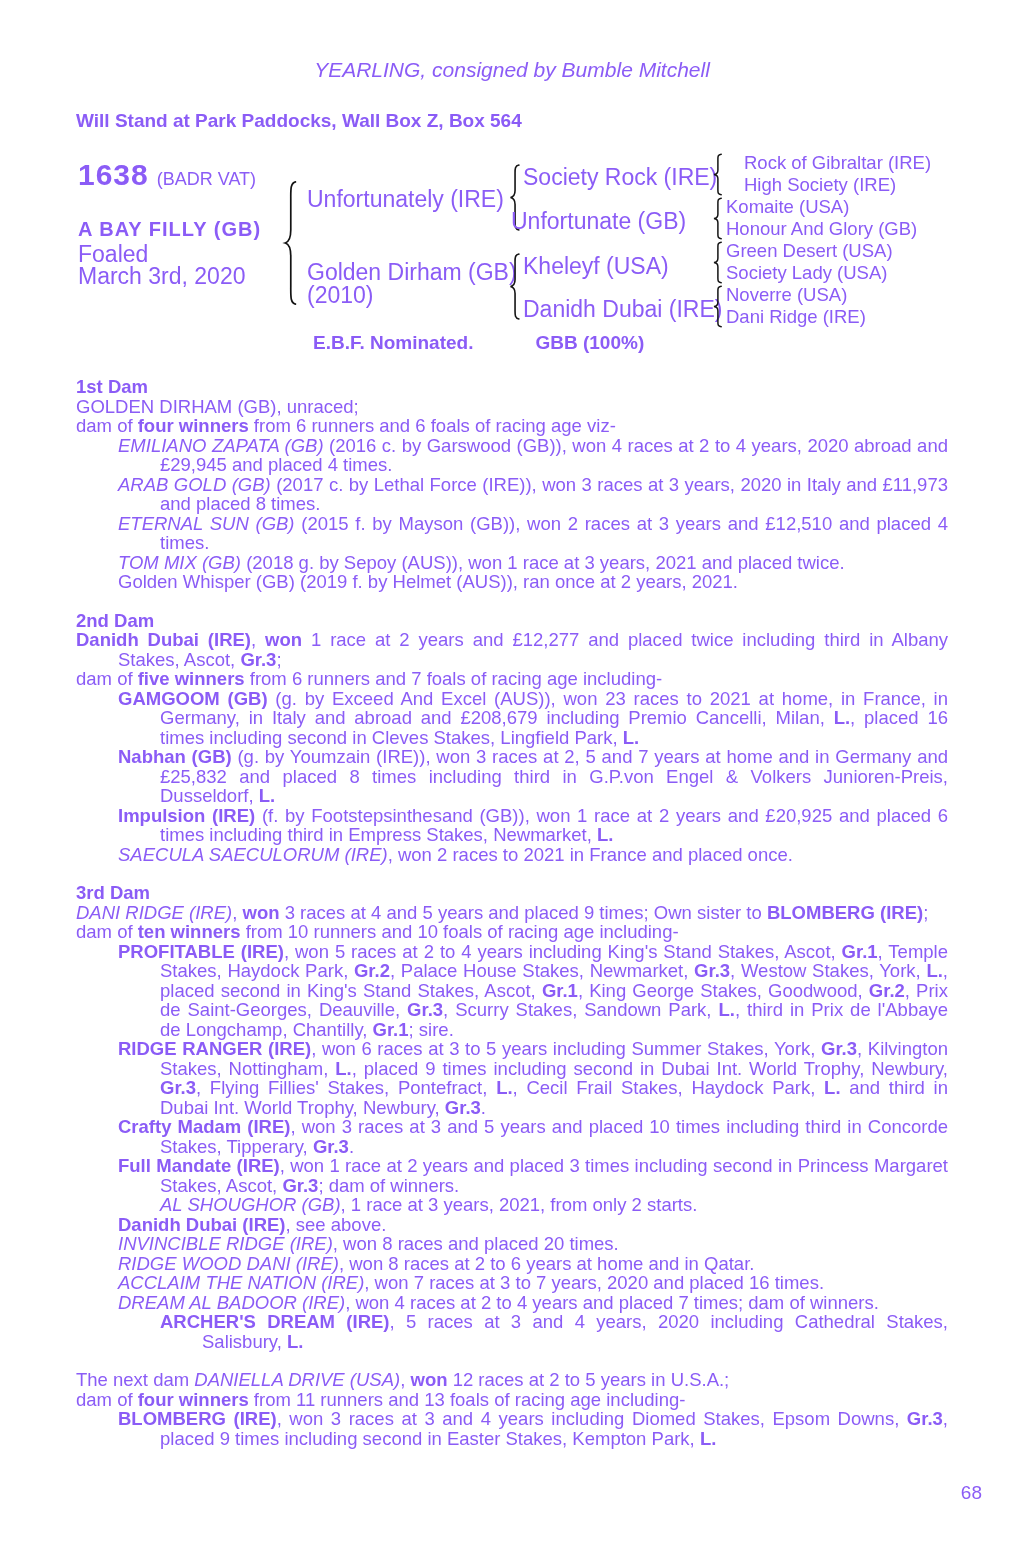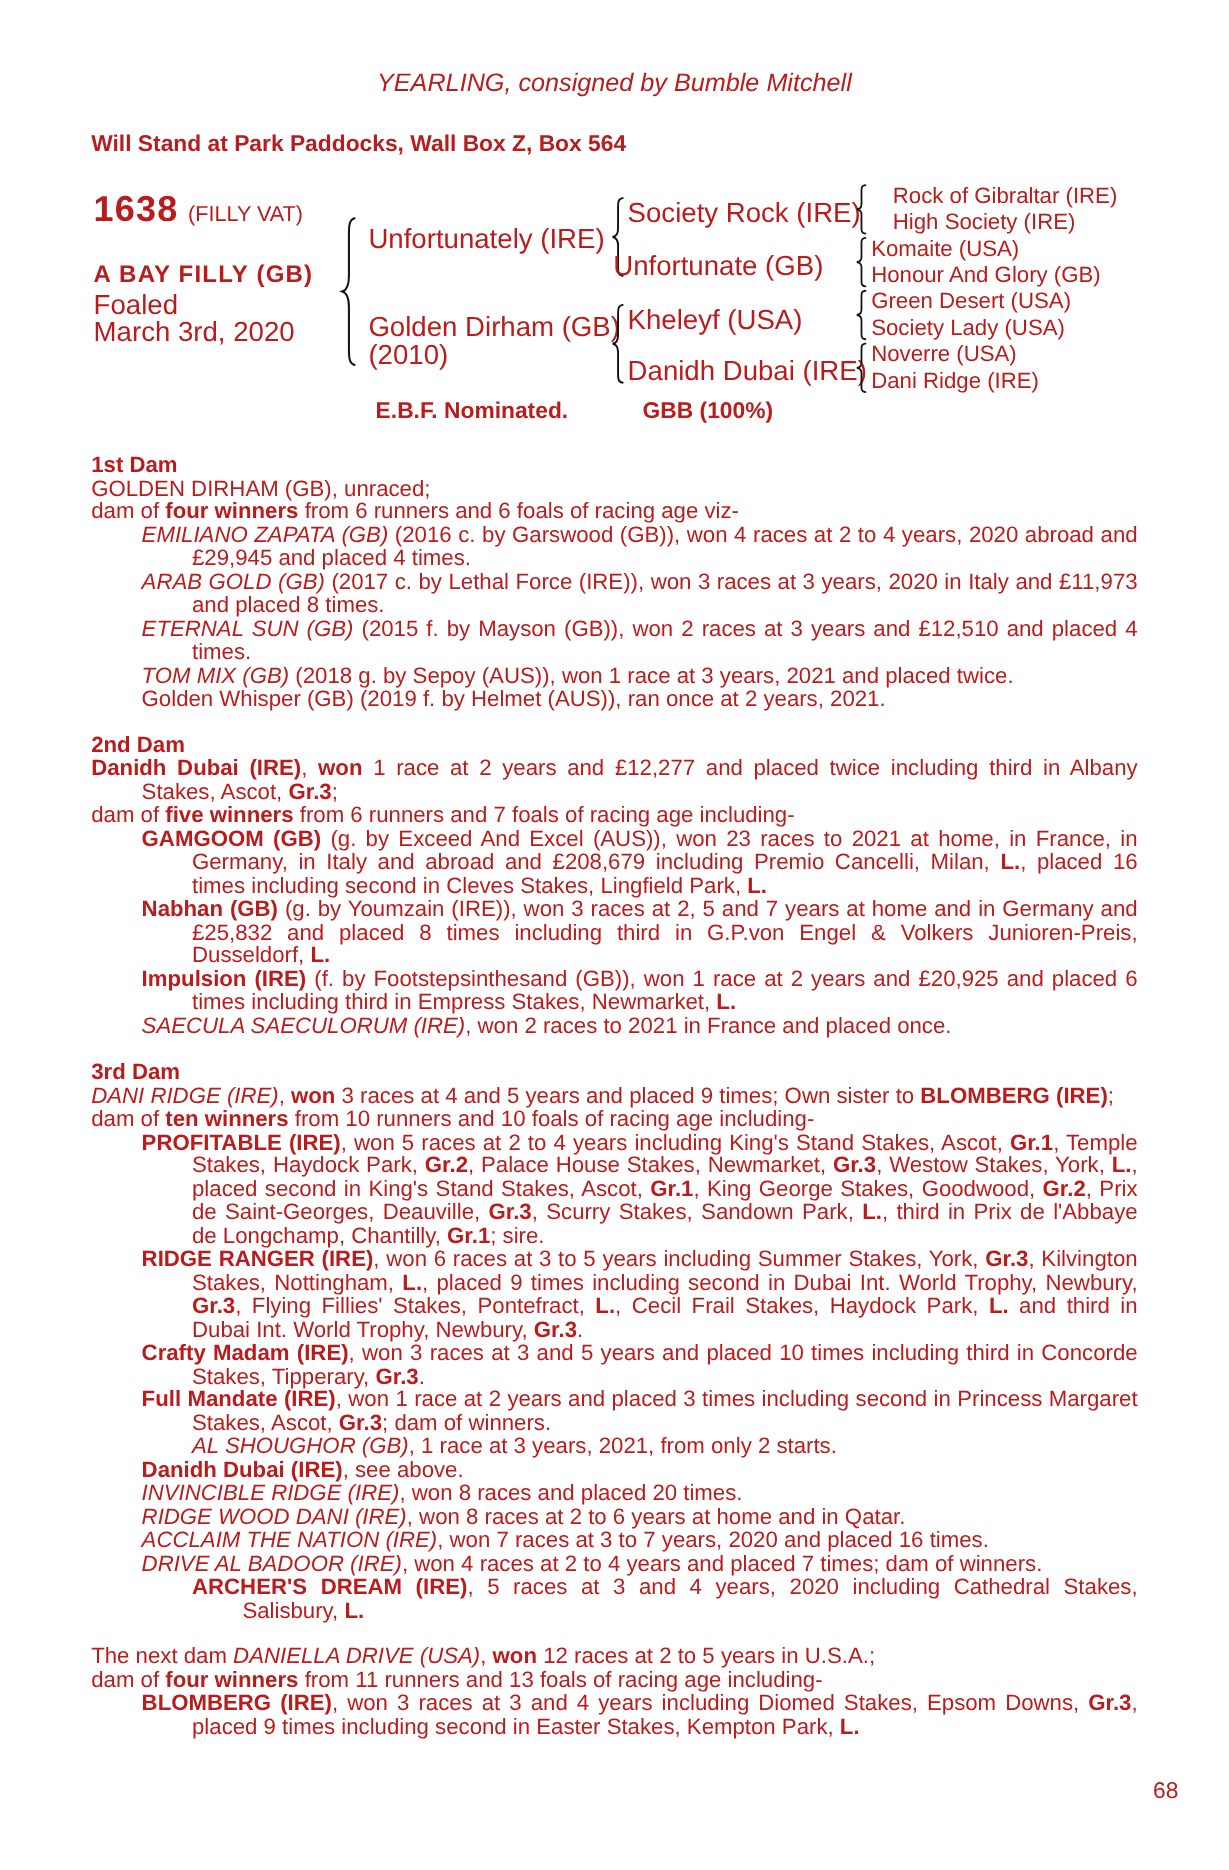--- a/index.html
+++ b/index.html
@@ -1,20 +1,20 @@
 <!DOCTYPE html>
 <html><head>
 <meta charset="utf-8">
 <style>
   html,body{margin:0;padding:0;background:#ffffff;}
   .page{
     position:relative;
     width:1024px;height:1558px;
     background:#ffffff;
-    color:#b91c1c;
+    color:#8b5cf6;
     font-family:"Liberation Sans", sans-serif;
     overflow:hidden;
   }
   .title{
     margin-top:58px;
     text-align:center;
     font-style:italic;
     font-size:21px;
     line-height:24px;
   }
@@ -63,21 +63,21 @@
 
 <div class="page">
 
   <div class="title">YEARLING, consigned by Bumble Mitchell</div>
 
   <div class="stand">Will Stand at Park Paddocks, Wall Box Z, Box 564</div>
 
   <div class="ped">
 
     <div class="a" style="left:2px;top:10px;">
-      <span class="lotnum">1638</span><span class="vat">(FILLY VAT)</span>
+      <span class="lotnum">1638</span><span class="vat">(BADR VAT)</span>
     </div>
     <div class="a horse" style="left:2px;top:70px;">A BAY FILLY (GB)</div>
     <div class="a pedname" style="left:2px;top:95px;">Foaled</div>
     <div class="a pedname" style="left:2px;top:117px;">March 3rd, 2020</div>
 
     <div class="a brace" style="left:205px;top:30px;width:17px;height:130px;">
       <svg viewBox="0 0 20 100" preserveAspectRatio="none">
           <path d="M17 3 C11 4 11.5 9 11.5 16 L11.5 40 C11.5 47 9 49.2 5 50 C9 50.8 11.5 53 11.5 60 L11.5 84 C11.5 91 11 96 17 97" fill="none" stroke="#131313" stroke-width="1.7" vector-effect="non-scaling-stroke" stroke-linecap="round"></path>
         </svg>
     </div>
@@ -173,21 +173,21 @@
         <p class="para indent-0"><span>dam of </span><span class="b">ten winners</span><span> from 10 runners and 10 foals of racing age including-</span></p>
         <p class="para indent-1"><span class="b">PROFITABLE (IRE)</span><span>, won 5 races at 2 to 4 years including King's Stand Stakes, Ascot, </span><span class="b">Gr.1</span><span>, Temple Stakes, Haydock Park, </span><span class="b">Gr.2</span><span>, Palace House Stakes, Newmarket, </span><span class="b">Gr.3</span><span>, Westow Stakes, York, </span><span class="b">L.</span><span>, placed second in King's Stand Stakes, Ascot, </span><span class="b">Gr.1</span><span>, King George Stakes, Goodwood, </span><span class="b">Gr.2</span><span>, Prix de Saint-Georges, Deauville, </span><span class="b">Gr.3</span><span>, Scurry Stakes, Sandown Park, </span><span class="b">L.</span><span>, third in Prix de l'Abbaye de Longchamp, Chantilly, </span><span class="b">Gr.1</span><span>; sire.</span></p>
         <p class="para indent-1"><span class="b">RIDGE RANGER (IRE)</span><span>, won 6 races at 3 to 5 years including Summer Stakes, York, </span><span class="b">Gr.3</span><span>, Kilvington Stakes, Nottingham, </span><span class="b">L.</span><span>, placed 9 times including second in Dubai Int. World Trophy, Newbury, </span><span class="b">Gr.3</span><span>, Flying Fillies' Stakes, Pontefract, </span><span class="b">L.</span><span>, Cecil Frail Stakes, Haydock Park, </span><span class="b">L.</span><span> and third in Dubai Int. World Trophy, Newbury, </span><span class="b">Gr.3</span><span>.</span></p>
         <p class="para indent-1"><span class="b">Crafty Madam (IRE)</span><span>, won 3 races at 3 and 5 years and placed 10 times including third in Concorde Stakes, Tipperary, </span><span class="b">Gr.3</span><span>.</span></p>
         <p class="para indent-1"><span class="b">Full Mandate (IRE)</span><span>, won 1 race at 2 years and placed 3 times including second in Princess Margaret Stakes, Ascot, </span><span class="b">Gr.3</span><span>; dam of winners.</span></p>
         <p class="para indent-2"><span class="i">AL SHOUGHOR (GB)</span><span>, 1 race at 3 years, 2021, from only 2 starts.</span></p>
         <p class="para indent-1"><span class="b">Danidh Dubai (IRE)</span><span>, see above.</span></p>
         <p class="para indent-1"><span class="i">INVINCIBLE RIDGE (IRE)</span><span>, won 8 races and placed 20 times.</span></p>
         <p class="para indent-1"><span class="i">RIDGE WOOD DANI (IRE)</span><span>, won 8 races at 2 to 6 years at home and in Qatar.</span></p>
         <p class="para indent-1"><span class="i">ACCLAIM THE NATION (IRE)</span><span>, won 7 races at 3 to 7 years, 2020 and placed 16 times.</span></p>
-        <p class="para indent-1"><span class="i">DRIVE AL BADOOR (IRE)</span><span>, won 4 races at 2 to 4 years and placed 7 times; dam of winners.</span></p>
+        <p class="para indent-1"><span class="i">DREAM AL BADOOR (IRE)</span><span>, won 4 races at 2 to 4 years and placed 7 times; dam of winners.</span></p>
         <p class="para indent-2"><span class="b">ARCHER'S DREAM (IRE)</span><span>, 5 races at 3 and 4 years, 2020 including Cathedral Stakes, Salisbury, </span><span class="b">L.</span></p>
       </div>
       <div class="section">
         <p class="para indent-0"><span>The next dam </span><span class="i">DANIELLA DRIVE (USA)</span><span>, </span><span class="b">won</span><span> 12 races at 2 to 5 years in U.S.A.;</span></p>
         <p class="para indent-0"><span>dam of </span><span class="b">four winners</span><span> from 11 runners and 13 foals of racing age including-</span></p>
         <p class="para indent-1"><span class="b">BLOMBERG (IRE)</span><span>, won 3 races at 3 and 4 years including Diomed Stakes, Epsom Downs, </span><span class="b">Gr.3</span><span>, placed 9 times including second in Easter Stakes, Kempton Park, </span><span class="b">L.</span></p>
       </div>
     </div>
 
   <div class="pagenum">68</div>

